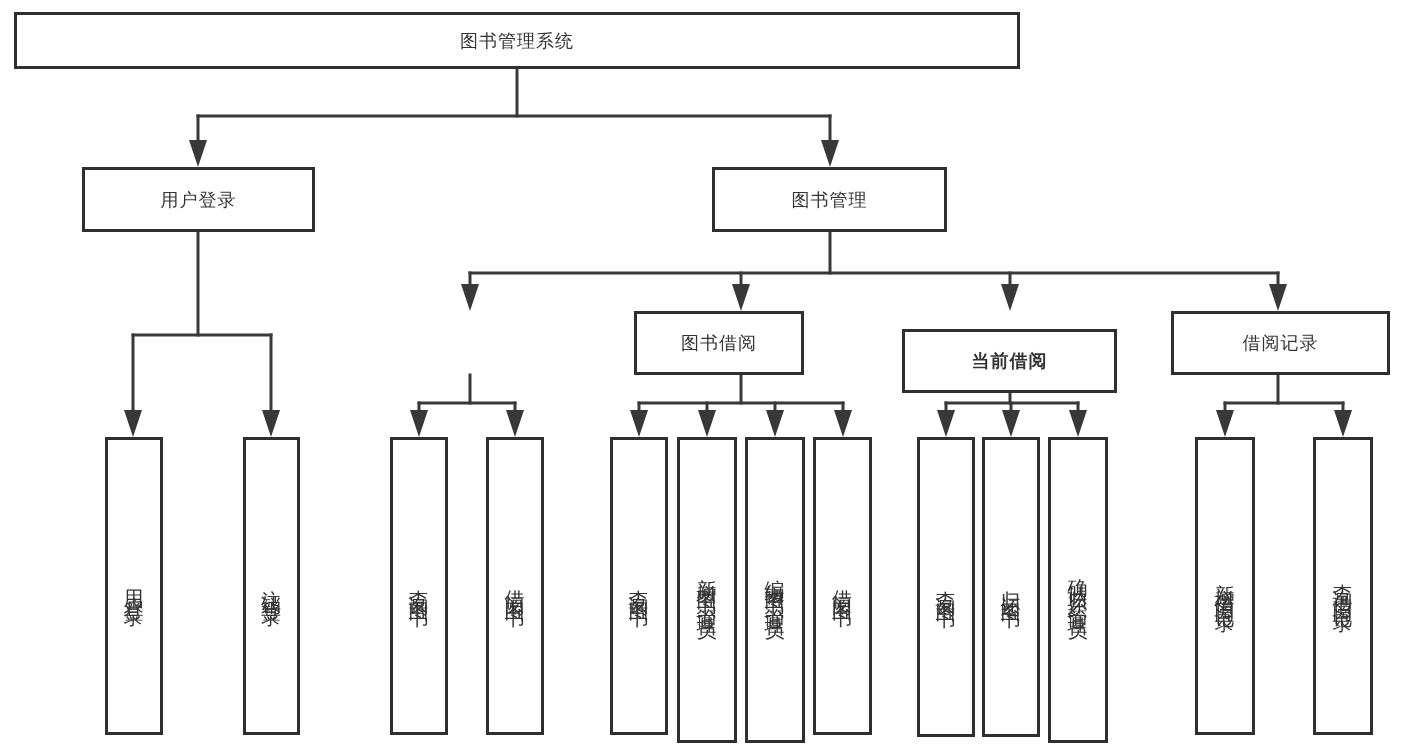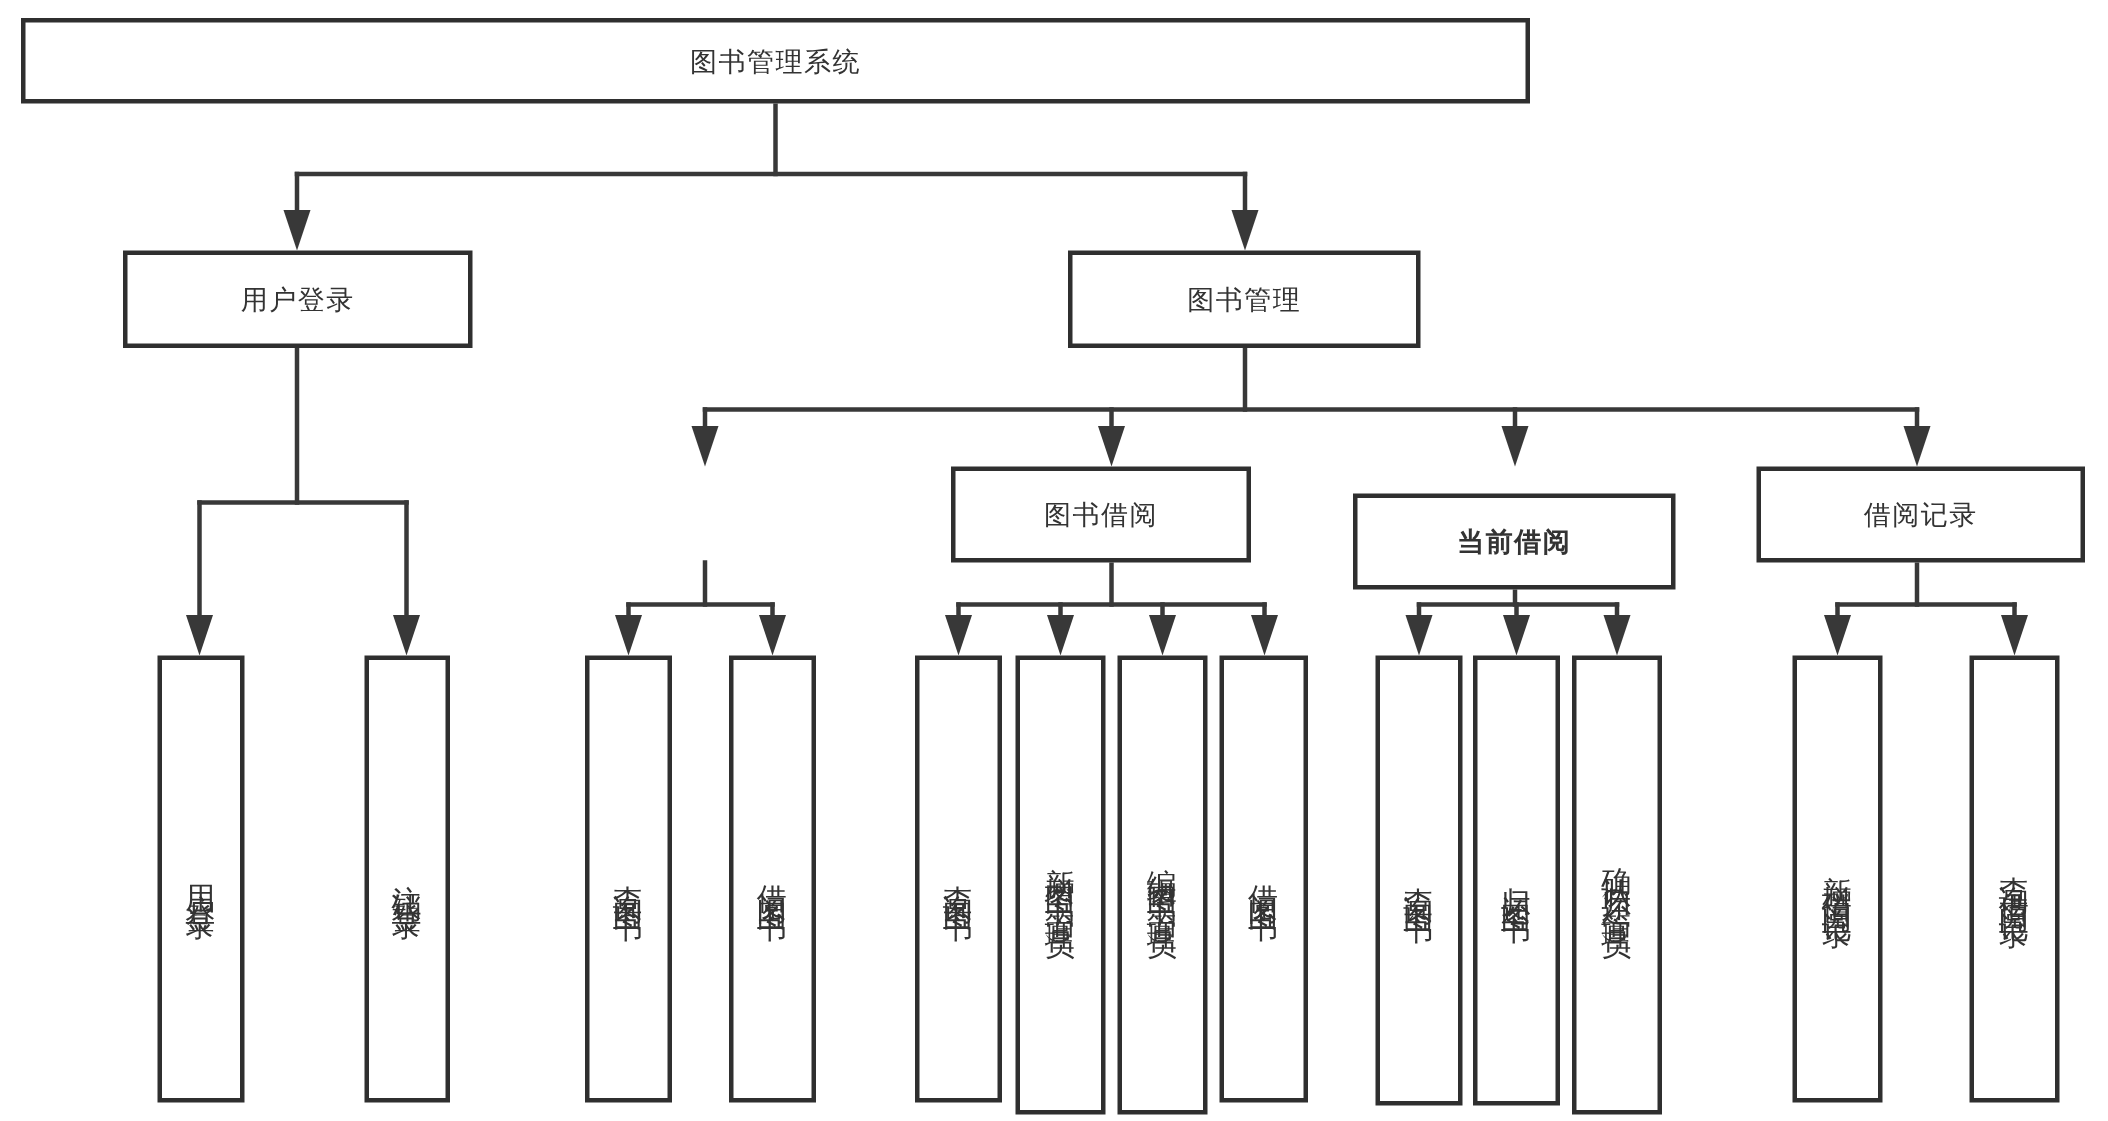--- a/index.html
+++ b/index.html
@@ -108,21 +108,21 @@
       <polygon points="1069,410 1087,410 1078,437" class="ahead"></polygon>
       <line x1="1225" y1="403" x2="1225" y2="413" class="cline"></line>
       <polygon points="1216,410 1234,410 1225,437" class="ahead"></polygon>
       <line x1="1343" y1="403" x2="1343" y2="413" class="cline"></line>
       <polygon points="1334,410 1352,410 1343,437" class="ahead"></polygon>
     </svg>
 
   <div class="node h" style="left: 14px; top: 12px; width: 1006px; height: 57px;">图书管理系统</div>
     <div class="node h" style="left: 82px; top: 167px; width: 233px; height: 65px;">用户登录</div>
     <div class="node h" style="left: 712px; top: 167px; width: 235px; height: 65px; font-family: Liberation Mono, monospace;">图书管理</div>
-    <div class="node h" style="left: 634px; top: 311px; width: 200px; height: 64px;">图书借阅</div>
+    <div class="node h" style="left: 634px; top: 311px; width: 170px; height: 64px;">图书借阅</div>
     <div class="node h" style="left: 902px; top: 329px; width: 215px; height: 64px; font-weight: bold;">当前借阅</div>
     <div class="node h" style="left: 1171px; top: 311px; width: 219px; height: 64px;">借阅记录</div>
     <div class="node v" style="left: 105px; top: 437px; width: 58px; height: 298px;">用户登录</div>
     <div class="node v" style="left: 243px; top: 437px; width: 57px; height: 298px;">注销登录</div>
     <div class="node v" style="left: 390px; top: 437px; width: 58px; height: 298px;">查询图书</div>
     <div class="node v" style="left: 486px; top: 437px; width: 58px; height: 298px;">借阅图书</div>
     <div class="node v" style="left: 610px; top: 437px; width: 58px; height: 298px;">查询图书</div>
     <div class="node v" style="left: 677px; top: 437px; width: 60px; height: 306px;">新增图书（管理员）</div>
     <div class="node v" style="left: 745px; top: 437px; width: 60px; height: 306px;">编辑图书（管理员）</div>
     <div class="node v" style="left: 813px; top: 437px; width: 59px; height: 298px;">借阅图书</div>

